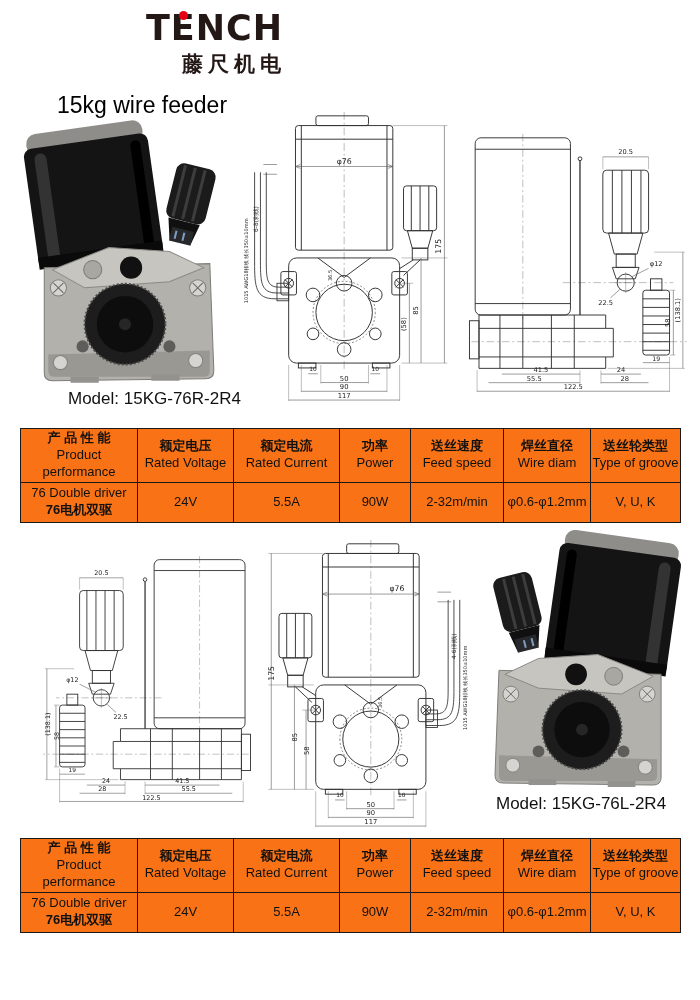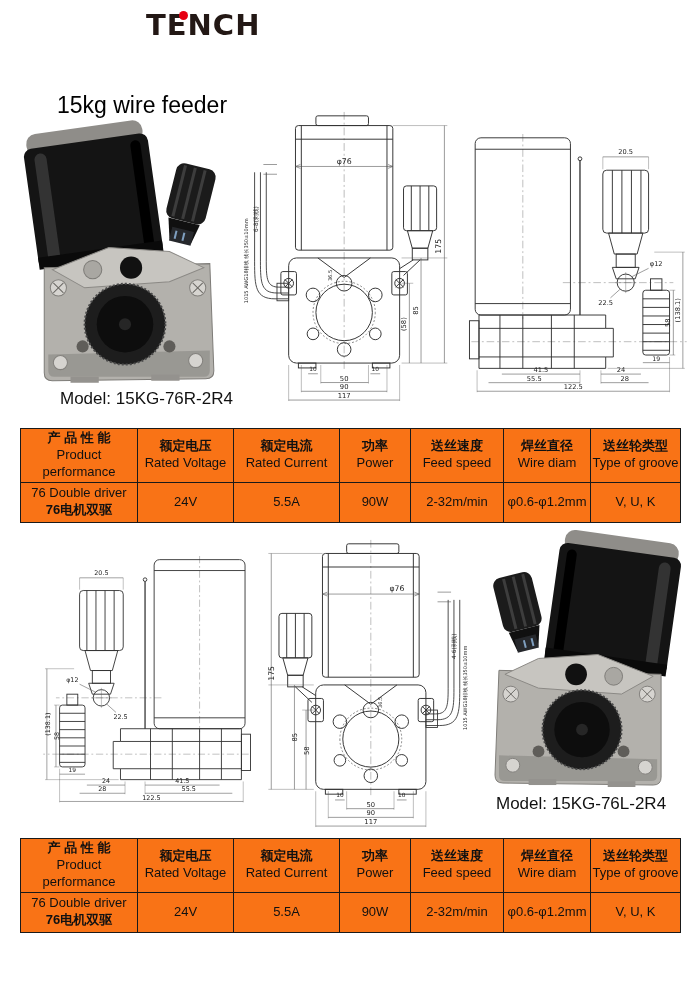--- a/index.html
+++ b/index.html
@@ -4,28 +4,28 @@
 <style>
   html,body{margin:0;padding:0;}
   body{
     width:700px;height:1000px;position:relative;background:#ffffff;
     font-family:"Liberation Sans","DejaVu Sans",sans-serif;color:#111;
     overflow:hidden;
   }
   .abs{position:absolute;}
   
   .logo{position:absolute;left:146px;top:10px;width:160px;text-align:left;}
-  .brand{position:relative;font-size:29px;font-weight:800;letter-spacing:1px;
+  .brand{position:relative;font-size:35px;font-weight:800;letter-spacing:1px;
          color:#231815;line-height:1.05;font-family:"DejaVu Sans",sans-serif;}
   .brand-dot{position:absolute;left:33px;top:1px;width:9px;height:9px;border-radius:50%;background:#e60012;}
   .brand-cn{font-size:21px;letter-spacing:5px;color:#231815;margin:3px 0 0 36px;font-weight:600;}
   
   .page-title{position:absolute;left:33px;top:92px;font-size:23px;color:#000;margin-left:24px;}
   .model{position:absolute;font-size:17px;color:#111;}
-  #model-r{left:60px;top:389px;}
+  #model-r{left:68px;top:389px;}
   #model-l{left:496px;top:794px;}
   
   table.spec{position:absolute;left:20px;width:660px;border-collapse:collapse;table-layout:fixed;background:#f97316;}
   table.spec td{border:1.6px solid #1a1a1a;text-align:center;vertical-align:middle;padding:1px 0;font-size:13px;line-height:1.3;}
   table.spec .hrow td{height:44px;}
   table.spec .drow td{height:37px;}
   table.spec .cn{font-weight:700;font-size:13px;}
   table.spec .en{font-weight:400;font-size:13px;}
   #t1{top:428px;} #t2{top:838px;}
   
@@ -220,20 +220,21 @@
     </g>
   </g>
 </defs>
 </svg>
 
 <div class="logo">
   <div class="brand">
     <span>TENCH</span>
     <span class="brand-dot"></span>
   </div>
+  <div class="brand-cn">藤尺机电</div>
 </div>
 
 <div class="page-title">15kg wire feeder</div>
 
 <svg class="abs" style="left:18px;top:116px" width="212" height="268" viewBox="0 0 210 265" xmlns="http://www.w3.org/2000/svg" xmlns:xlink="http://www.w3.org/1999/xlink">
   <use href="#photo-geo" xlink:href="#photo-geo"></use>
 </svg>
 
 <svg class="abs" style="left:237px;top:110px" width="225" height="292" viewBox="0 0 225 300" xmlns="http://www.w3.org/2000/svg" xmlns:xlink="http://www.w3.org/1999/xlink">
   <use href="#front-geo" xlink:href="#front-geo"></use>

